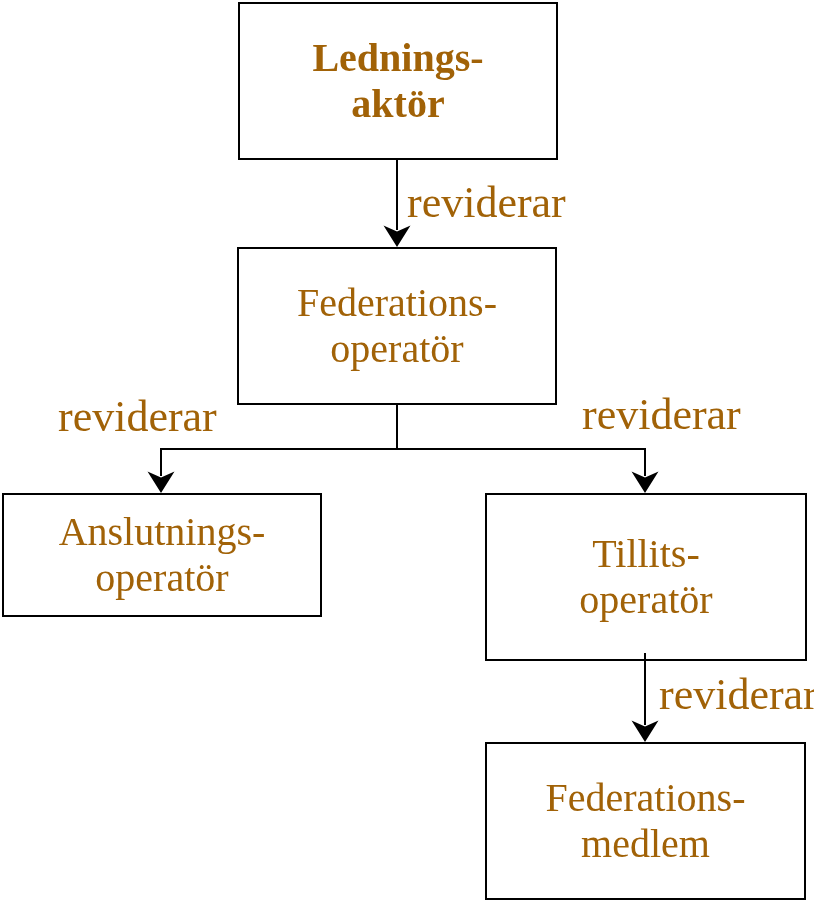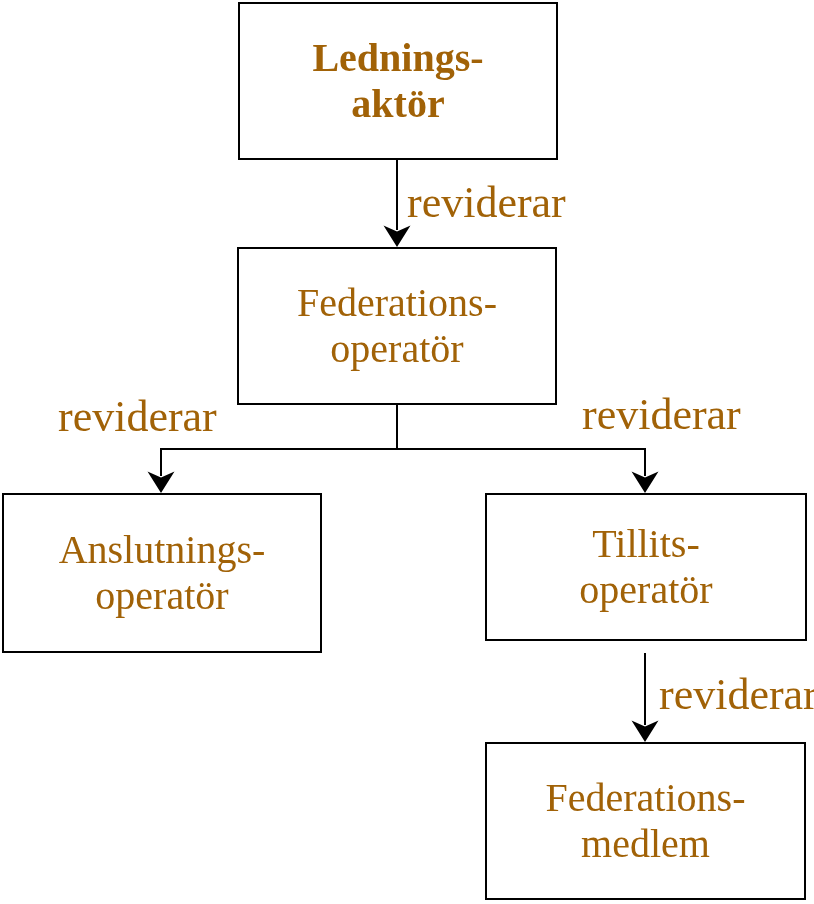--- a/index.html
+++ b/index.html
@@ -27,22 +27,22 @@
     text-align: center;
     font-size: 40px;
     line-height: 1.16;
   }
   .node-label {
     white-space: pre-line;
     display: block;
   }
   #node-lednings-aktor       { left: 238px; top: 2px;   width: 320px; height: 158px; font-weight: bold; }
   #node-federations-operator { left: 237px; top: 247px; width: 320px; height: 158px; }
-  #node-anslutnings-operator { left: 2px;   top: 493px; width: 320px; height: 160px; }
-  #node-tillits-operator     { left: 485px; top: 493px; width: 322px; height: 148px; }
+  #node-anslutnings-operator { left: 2px;   top: 493px; width: 320px; height: 124px; }
+  #node-tillits-operator     { left: 485px; top: 493px; width: 322px; height: 168px; }
   #node-federations-medlem   { left: 485px; top: 742px; width: 321px; height: 158px; }
 
   .line {
     position: absolute;
     background: #000000;
   }
   #line-lednings-stem   { left: 396px; top: 160px; width: 2px;   height: 70px; }
   #line-fedop-stem      { left: 396px; top: 405px; width: 2px;   height: 45px; }
   #line-branch-h        { left: 160px; top: 448px; width: 486px; height: 2px;  }
   #line-drop-anslut     { left: 160px; top: 448px; width: 2px;   height: 28px; }

